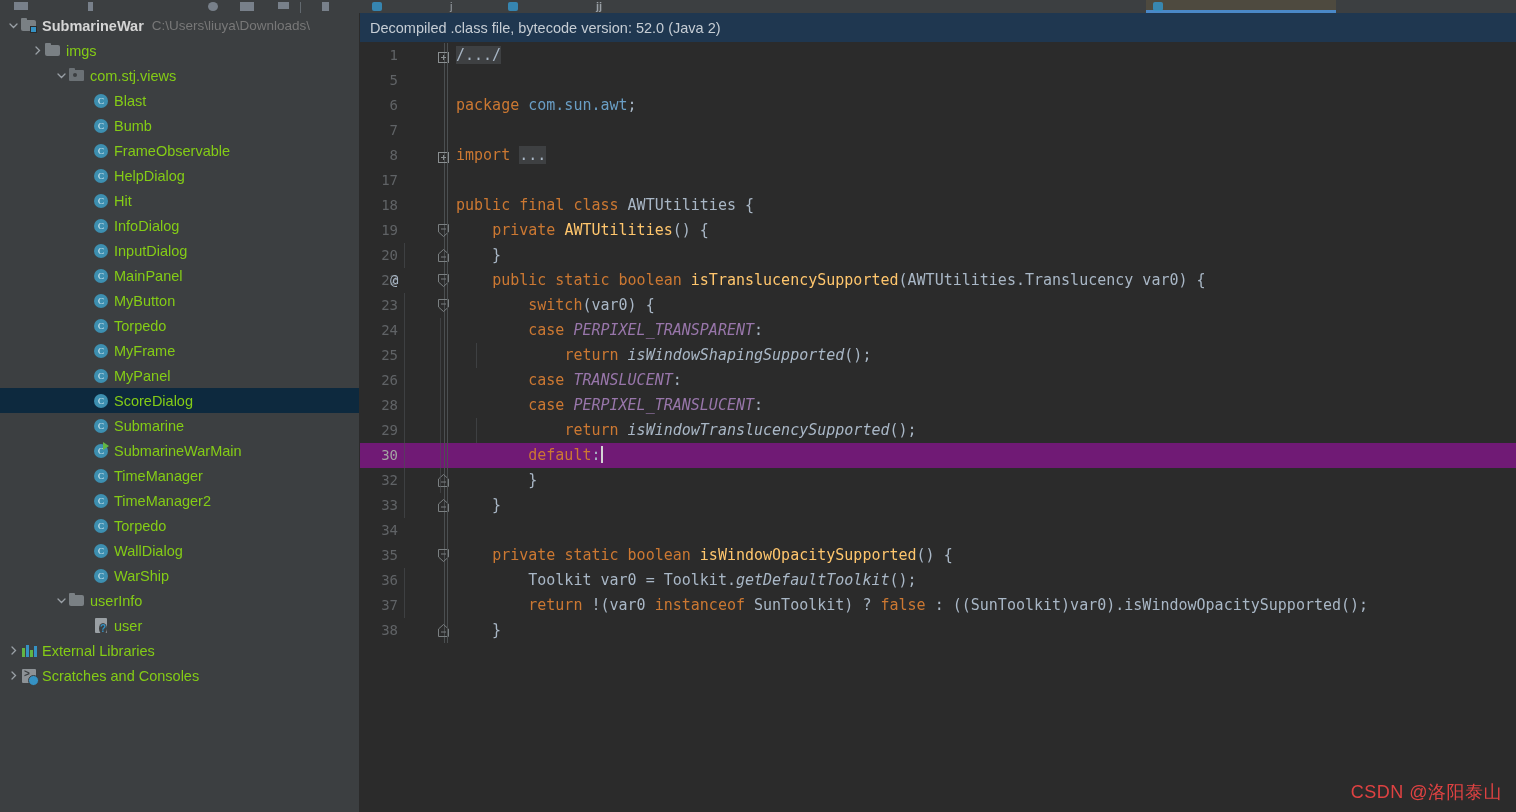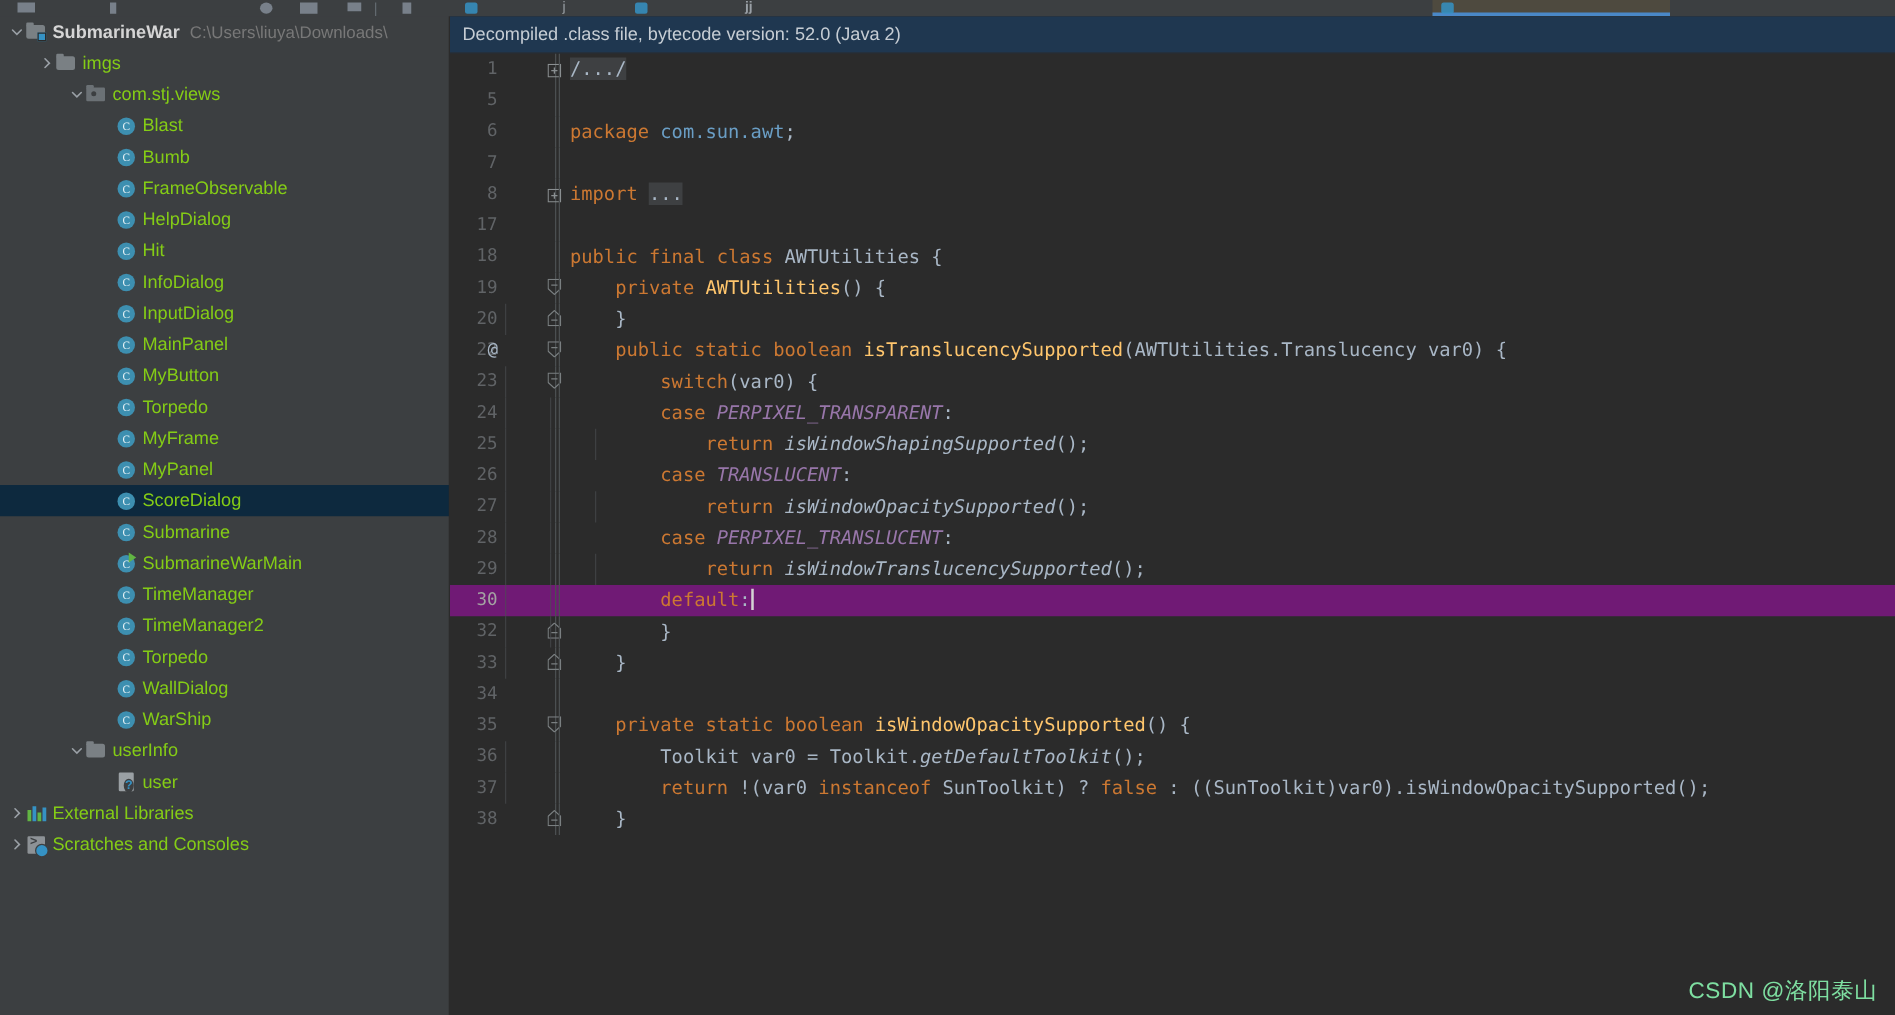--- a/index.html
+++ b/index.html
@@ -103,21 +103,21 @@
   .konst { color:#9876aa; font-style:italic; }
   .pkgname { color:#6a9ec5; }
   .fldbox { background:#3e4042; color:#a9b7c6; }
 
   .indentguide { position:absolute; top:0; width:1px; height:25px; background:#4b4f51; opacity:.6; }
 
   .caret-bar { display:inline-block; width:2px; height:17px; background:#d4d4d4; vertical-align:-3px; }
 
   .watermark {
     position:absolute; right:14px; bottom:8px;
-    font-size:18px; color:#86efac; opacity:.92;
+    font-size:18px; color:#ef4444; opacity:.92;
     font-family:"Liberation Sans", sans-serif; letter-spacing:.5px;
   }
 </style>
 </head>
 <body>
 
 <div id="app">
 
   <div class="topstrip">
     <div class="leftbits">
@@ -570,28 +570,20 @@
         <div class="crow">
           <div class="gutter">
             <div class="lnum">26</div>
             <div class="foldline"></div>
             <div class="divline"></div>
           </div>
           <div class="codetext"><span class="indentguide" style="left: 44px;"></span><span class="indentguide" style="left: 80px;"></span><span>        </span><span class="kw">case</span><span> </span><span class="konst">TRANSLUCENT</span><span>:</span></div>
         </div>
         <div class="crow">
           <div class="gutter">
-            <div class="lnum">27</div>
-            <div class="foldline"></div>
-            <div class="divline"></div>
-          </div>
-          <div class="codetext"><span class="indentguide" style="left: 44px;"></span><span class="indentguide" style="left: 80px;"></span><span class="indentguide" style="left: 116px;"></span><span>            </span><span class="kw">return</span><span> </span><span class="calli">isWindowOpacitySupported</span><span>();</span></div>
-        </div>
-        <div class="crow">
-          <div class="gutter">
             <div class="lnum">28</div>
             <div class="foldline"></div>
             <div class="divline"></div>
           </div>
           <div class="codetext"><span class="indentguide" style="left: 44px;"></span><span class="indentguide" style="left: 80px;"></span><span>        </span><span class="kw">case</span><span> </span><span class="konst">PERPIXEL_TRANSLUCENT</span><span>:</span></div>
         </div>
         <div class="crow">
           <div class="gutter">
             <div class="lnum">29</div>
             <div class="foldline"></div>

